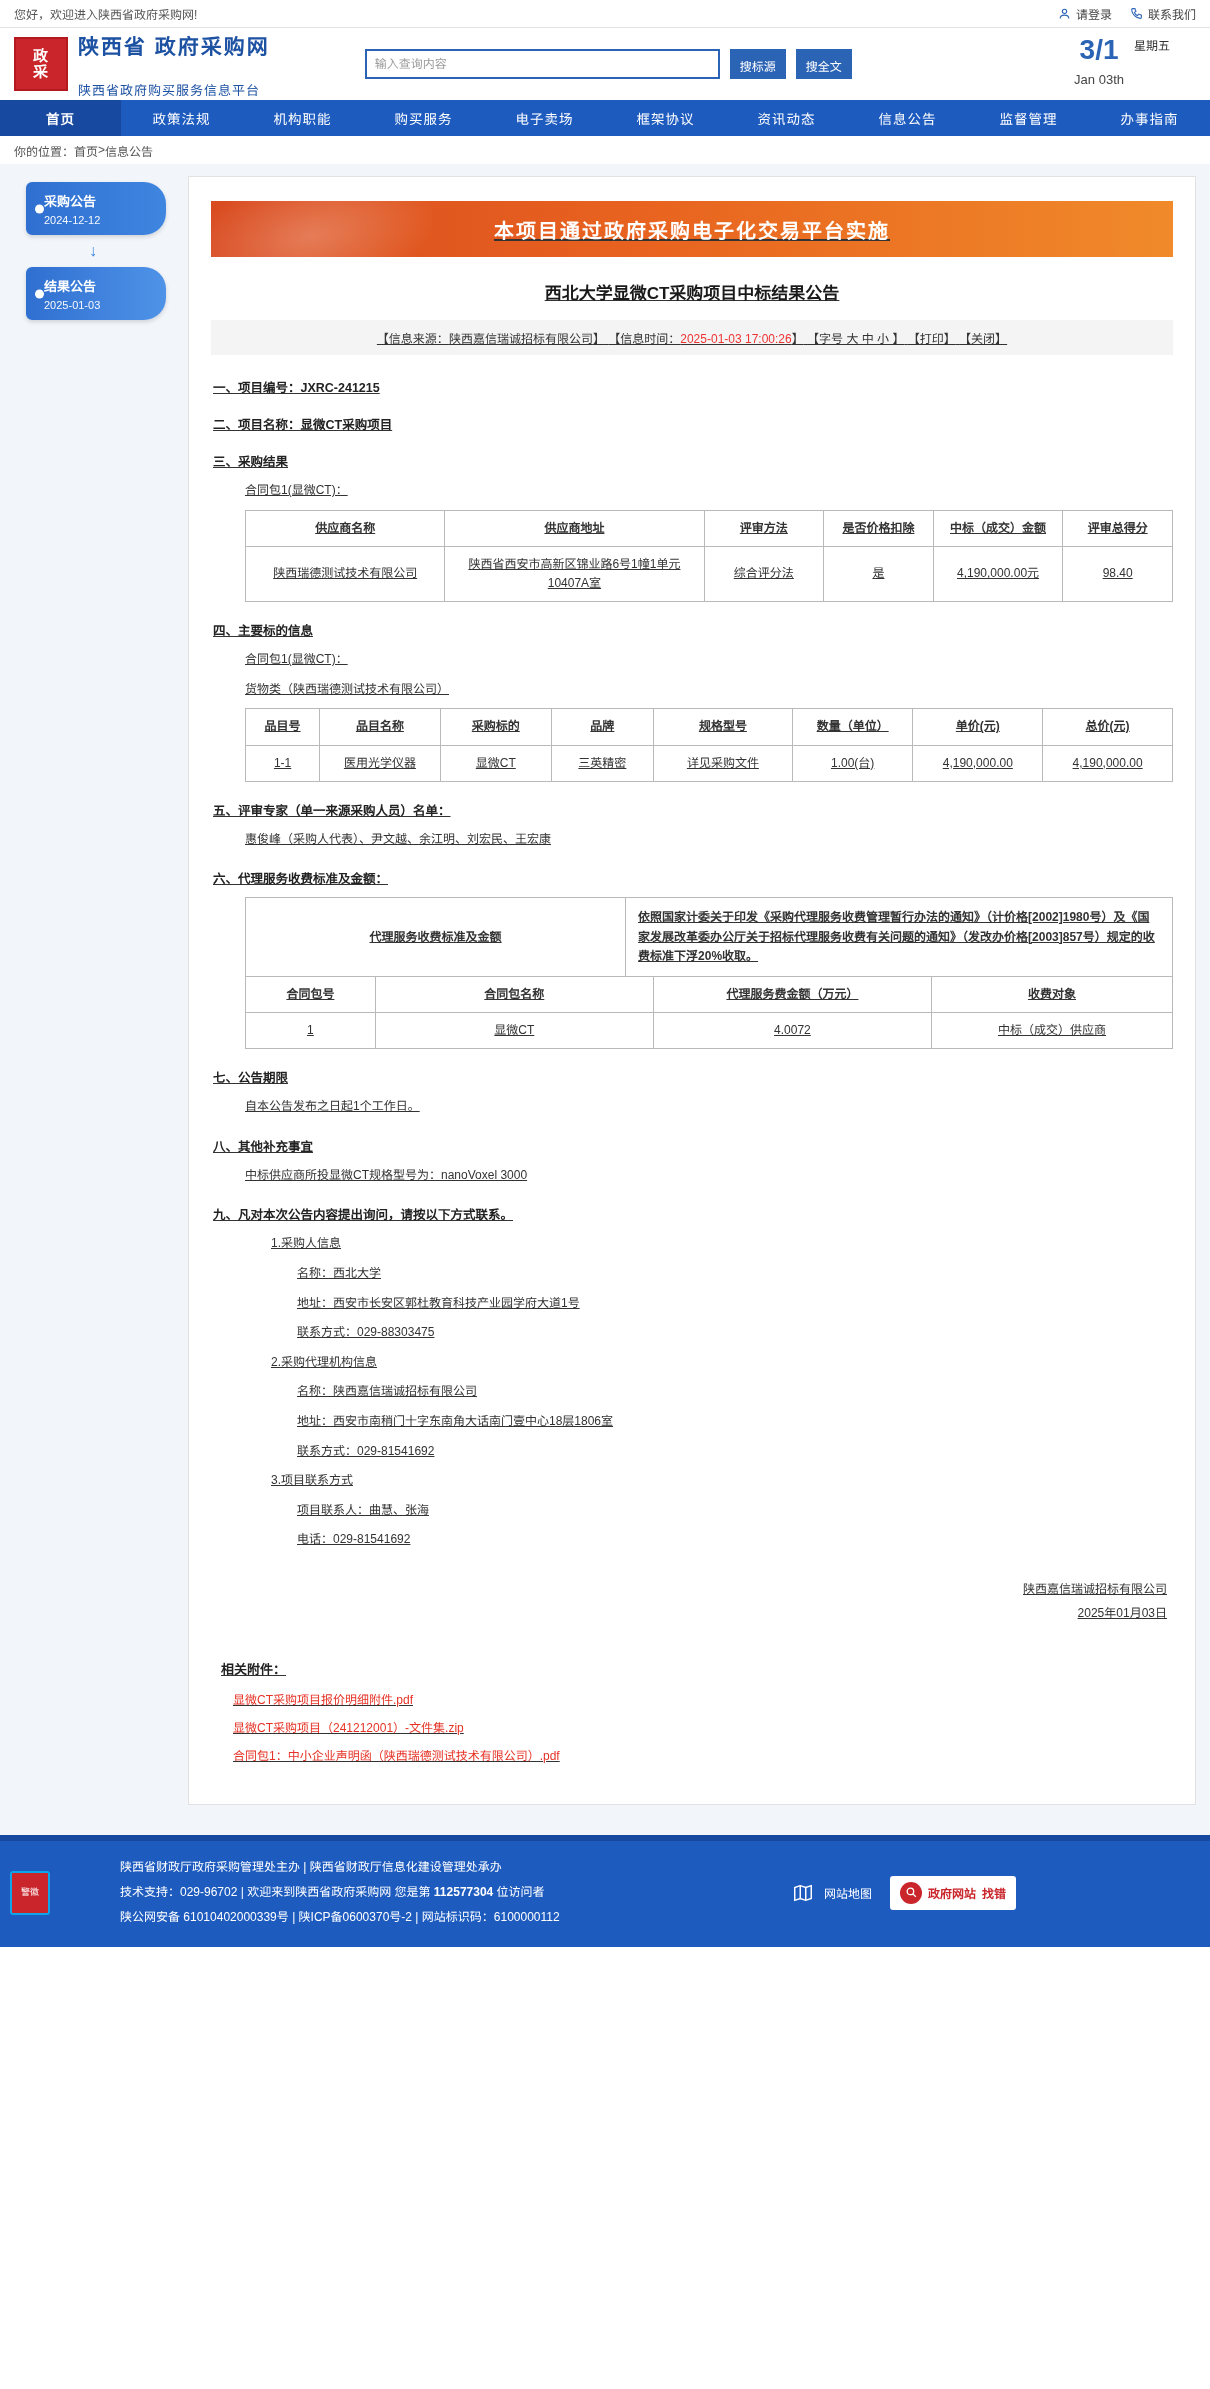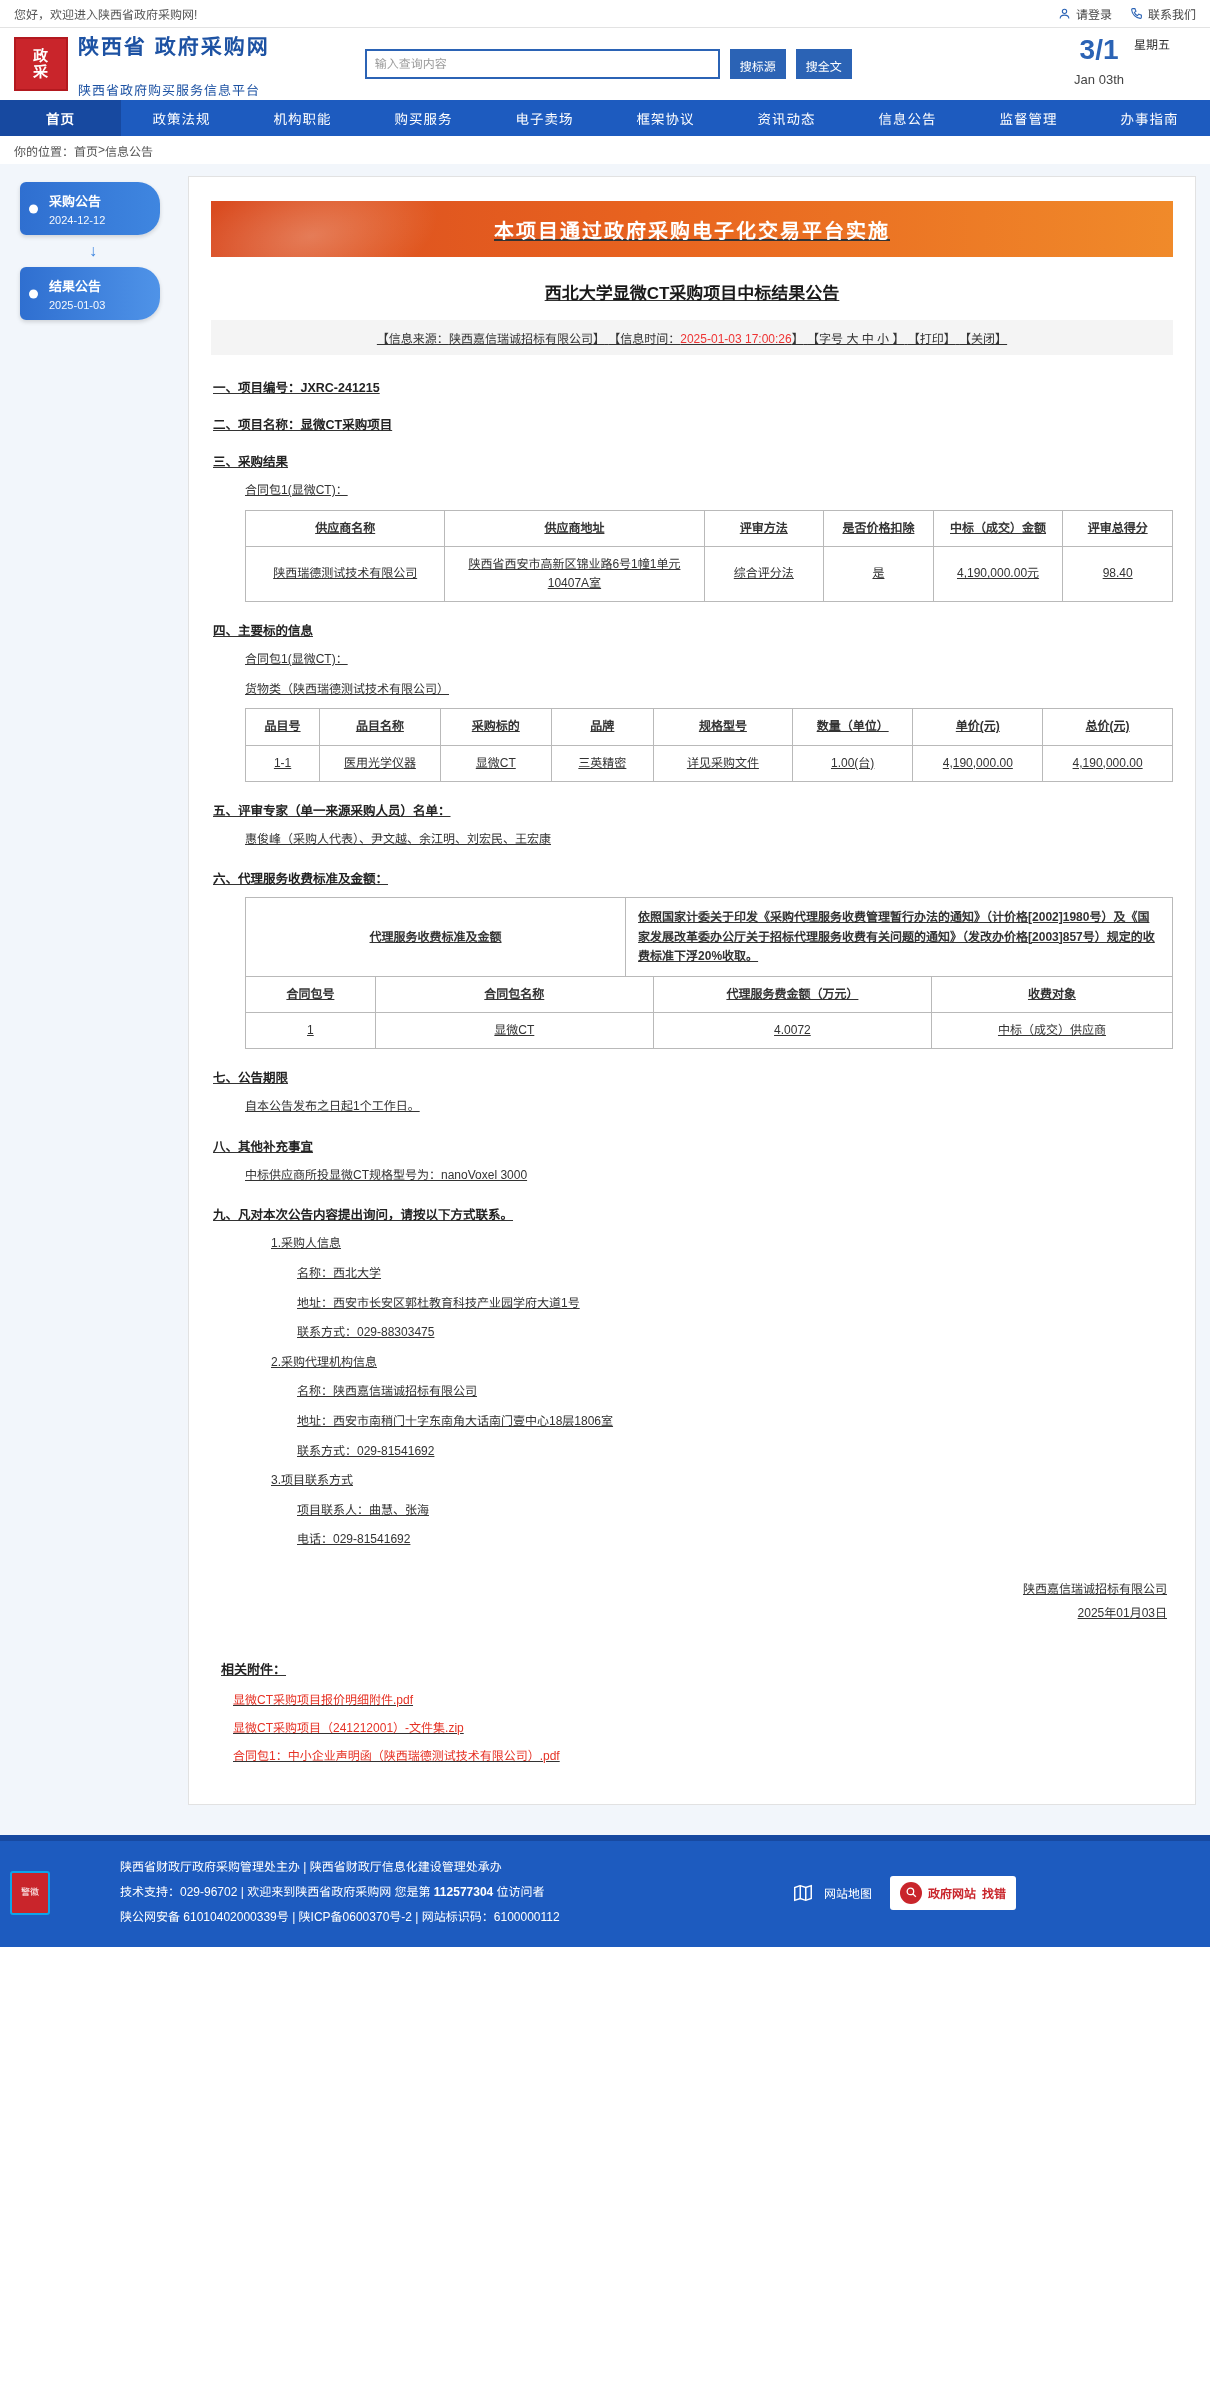--- a/index.html
+++ b/index.html
@@ -71,21 +71,21 @@
     font-size:12px; margin-left:10px; cursor:pointer;
     padding: 8px 8px;
   }
   .date-block {
     position:absolute; right: 40px; top: 8px;
     display:flex; align-items:flex-start; gap:10px;
   }
   .date-main { text-align:center; color:#2b63b5; }
   .date-main .dm { font-size:28px; font-weight:bold; line-height:1; }
   .date-main .ds { font-size:13px; color:#444; margin-top:8px; }
-  .date-week { font-size:12px; color:#333; line-height:1.35; text-align:center; padding-top:2px;font-family:Liberation Mono, monospace;}
+  .date-week { font-size:12px; color:#333; line-height:1.35; text-align:center; padding-top:2px;}
 
   
   .nav {
     height: 36px;
     background:#1d5bbf;
     display:flex;
     align-items:stretch;
   }
   .nav .item {
     flex: 1;
@@ -104,24 +104,24 @@
   .crumb a { color:#555; text-decoration:none; }
 
   
   .layout { display:flex; align-items:flex-start; background:#f2f6fb; padding-bottom: 30px; }
   .sidebar { width: 180px; padding: 18px 0 0 14px; }
   .step {
     width: 140px;
     background: linear-gradient(90deg,#2f6fd0,#3f86e0);
     color:#fff;
     border-radius: 6px 22px 22px 6px;
-    padding: 9px 10px 9px 29px;
+    padding: 9px 10px 9px 18px;
     position:relative;
     box-shadow: 0 2px 4px rgba(0,0,0,.15);
-    margin-left: 6px;
+    margin-left: 12px;
   }
   .step .t { font-size:13px; font-weight:bold; }
   .step .d { font-size:11px; margin-top:4px; opacity:.95; }
   .step .dot {
     position:absolute; left:9px; top:50%; transform:translateY(-50%);
     width:9px; height:9px; border-radius:50%; background:#fff;
   }
   .step.done { background: linear-gradient(90deg,#2f6fd0,#4f93e8); }
   .arrow-down { text-align:center; width:146px; margin: 7px 0 7px 6px; color:#3f86e0; font-size:16px; }
 

